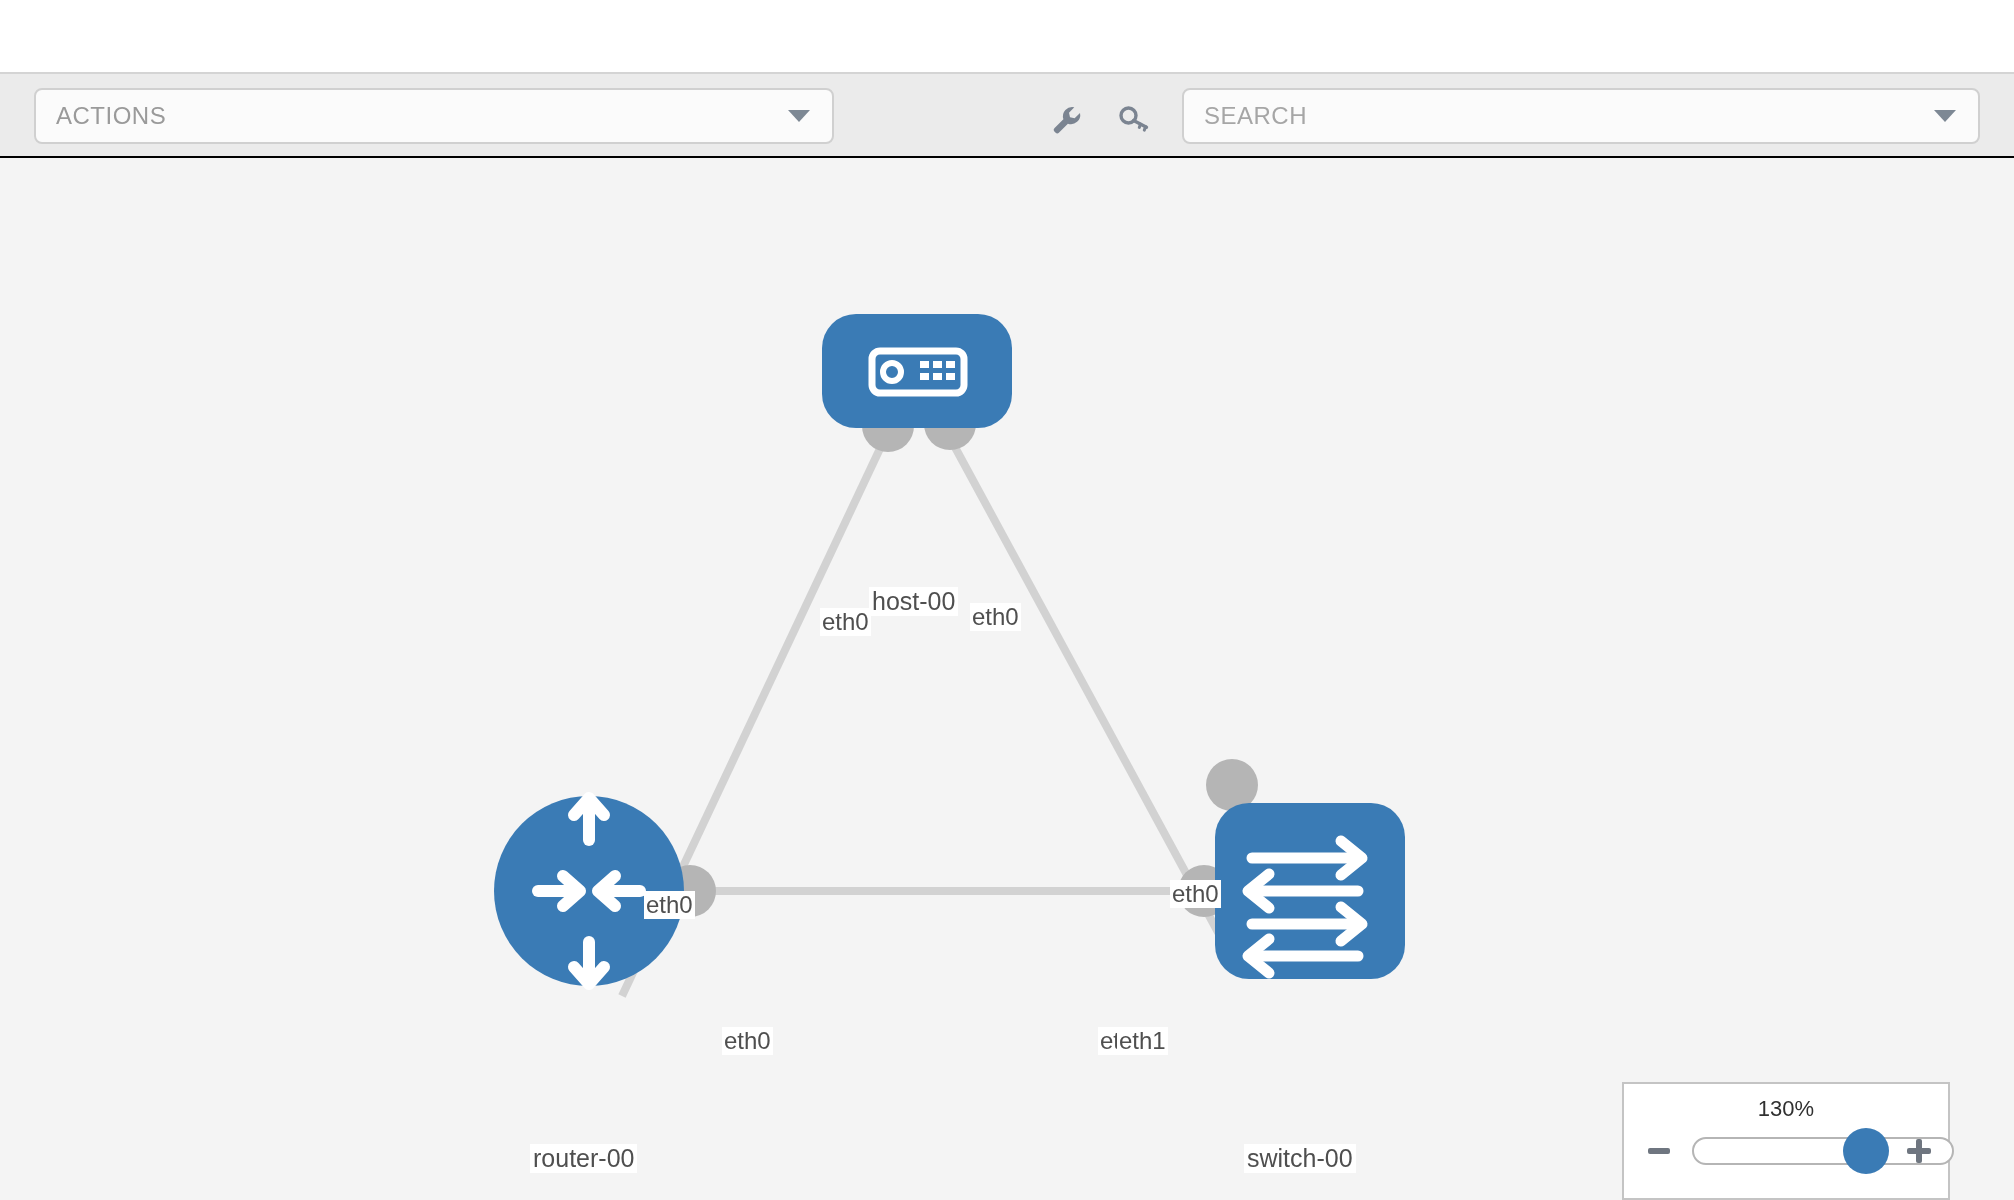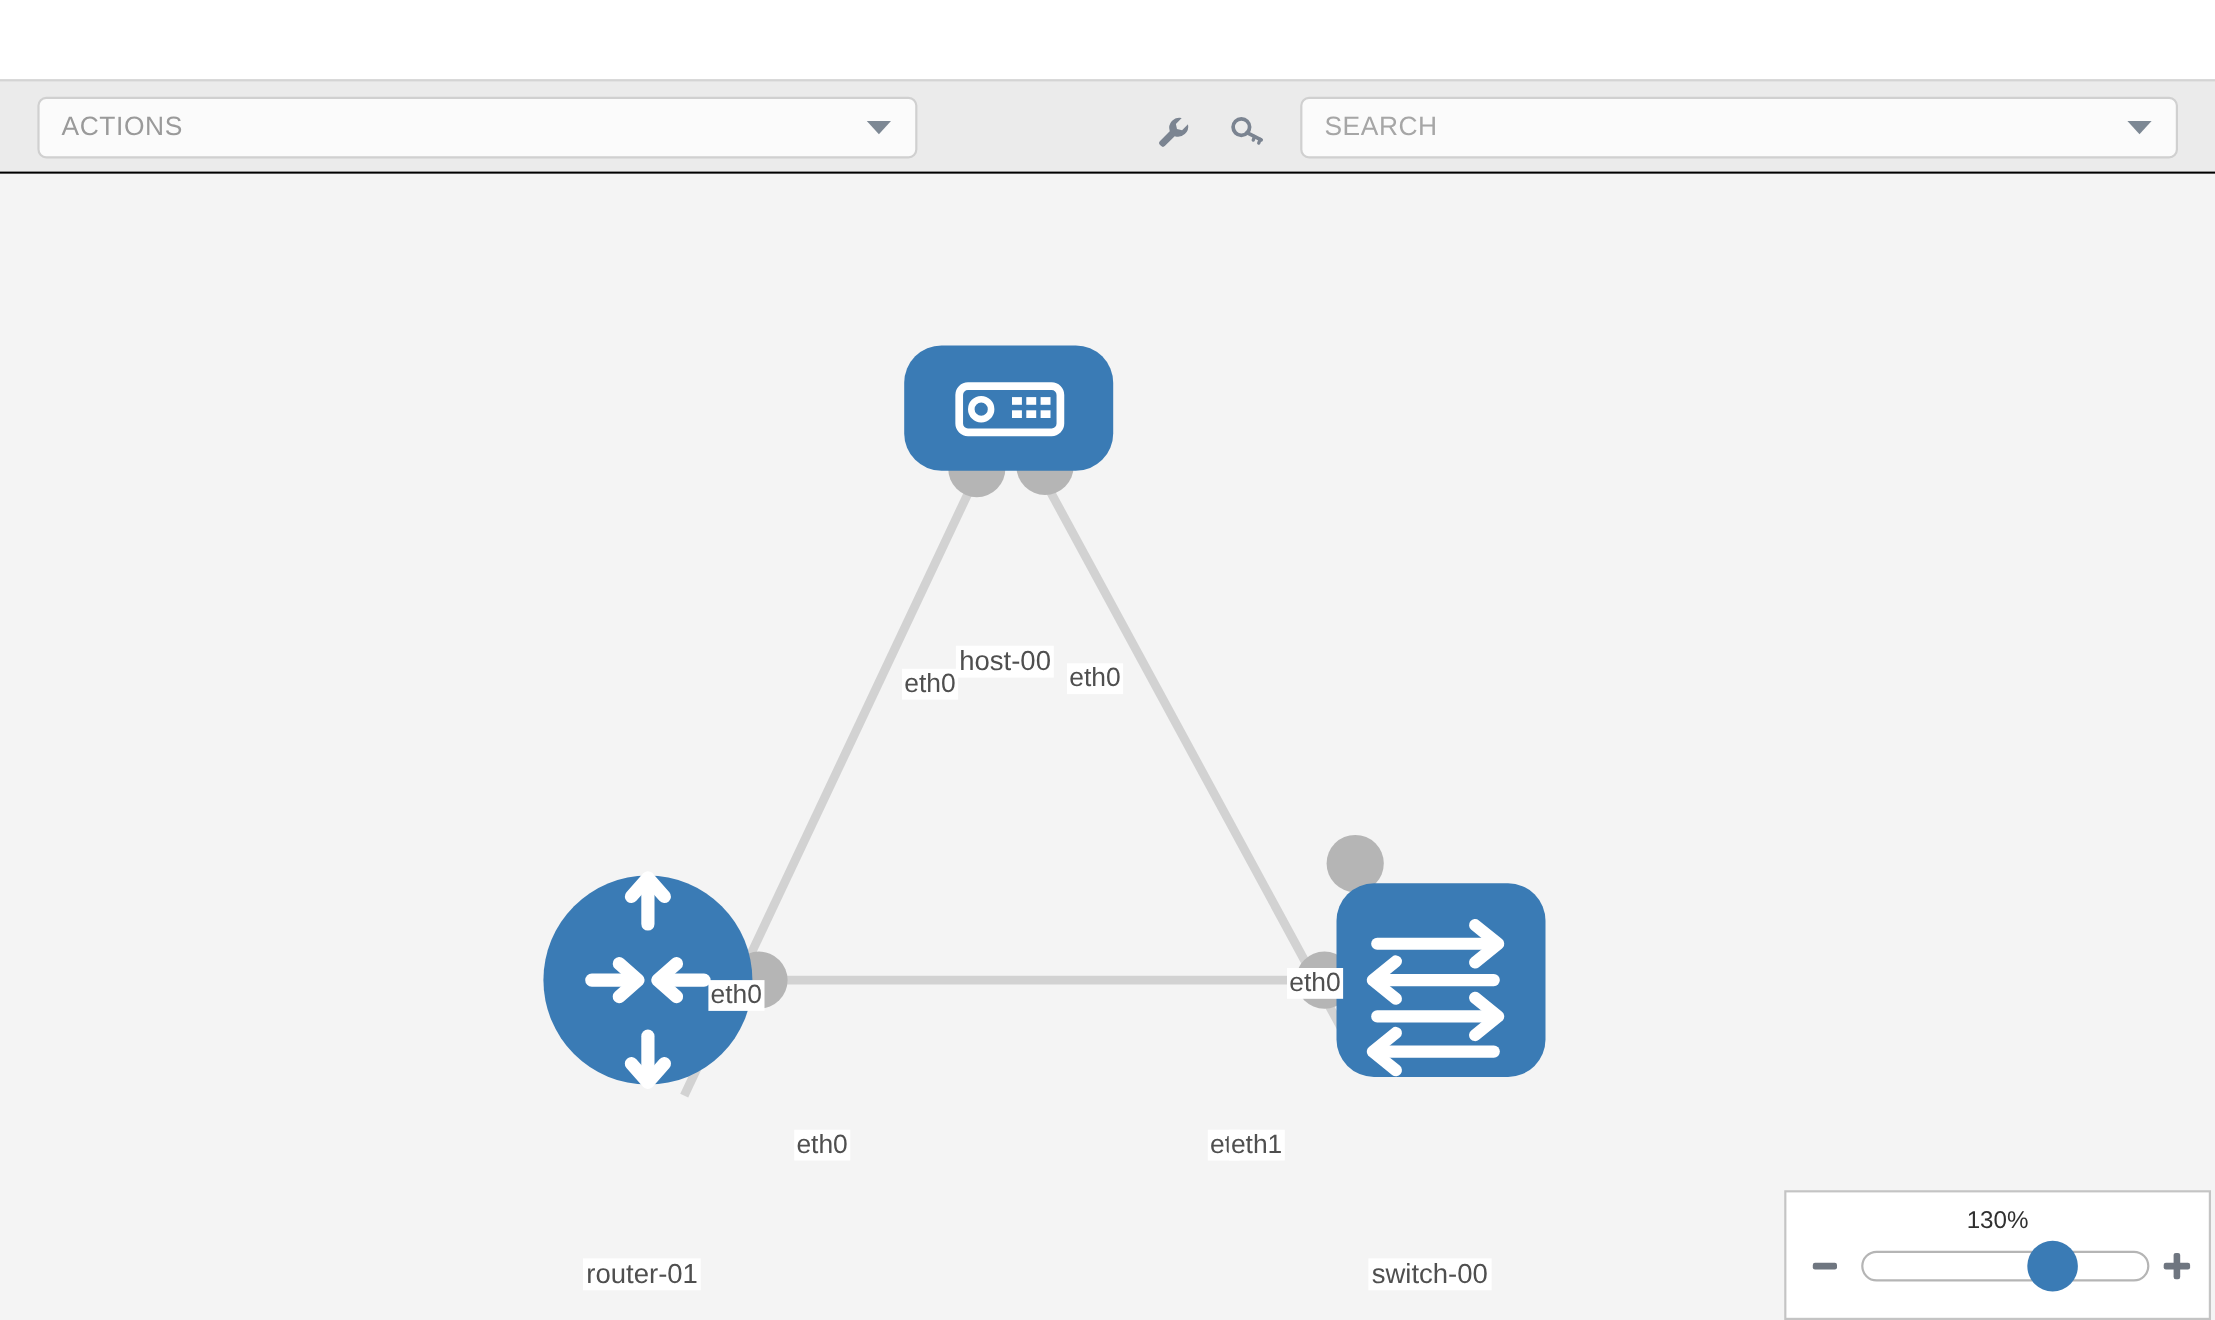--- a/index.html
+++ b/index.html
@@ -113,21 +113,21 @@
     font-size: 24px;
     color: #4f4f4f;
     background: #ffffff;
     white-space: nowrap;
     padding: 0 2px;
   }
 
   
   .zoom-panel {
     position: absolute; left: 1622px; top: 1082px;
-    width: 388px; height: 118px;
+    width: 328px; height: 118px;
     background: #ffffff;
     border: 2px solid #c4c4c4;
   }
   .zoom-value {
     position: absolute; left: 0; right: 0; top: 12px;
     text-align: center;
     font-size: 22px;
     color: #303030;
   }
   .zoom-minus, .zoom-plus {
@@ -244,21 +244,21 @@
           <path d="M1269 716 L1248 733 L1269 750"></path>
           <path d="M1252 766 L1360 766"></path>
           <path d="M1341 749 L1362 766 L1341 783"></path>
           <path d="M1358 798 L1250 798"></path>
           <path d="M1269 781 L1248 798 L1269 815"></path>
         </g>
       </g>
     </svg>
 
     <div class="node-label" style="left:869px;  top:429px;">host-00</div>
-    <div class="node-label" style="left:530px;  top:986px;">router-01</div>
+    <div class="node-label" style="left:530px;  top:986px;">router-00</div>
     <div class="node-label" style="left:1244px; top:986px;">switch-00</div>
 
     <div class="iface-label" style="left:820px;  top:450px;">eth0</div>
     <div class="iface-label" style="left:970px;  top:445px;">eth0</div>
     <div class="iface-label" style="left:644px;  top:733px;">eth0</div>
     <div class="iface-label" style="left:1170px; top:722px;">eth0</div>
     <div class="iface-label" style="left:722px;  top:869px;">eth0</div>
     <div class="iface-label" style="left:1098px; top:869px;">etl</div>
     <div class="iface-label" style="left:1117px; top:869px;">eth1</div>
 

